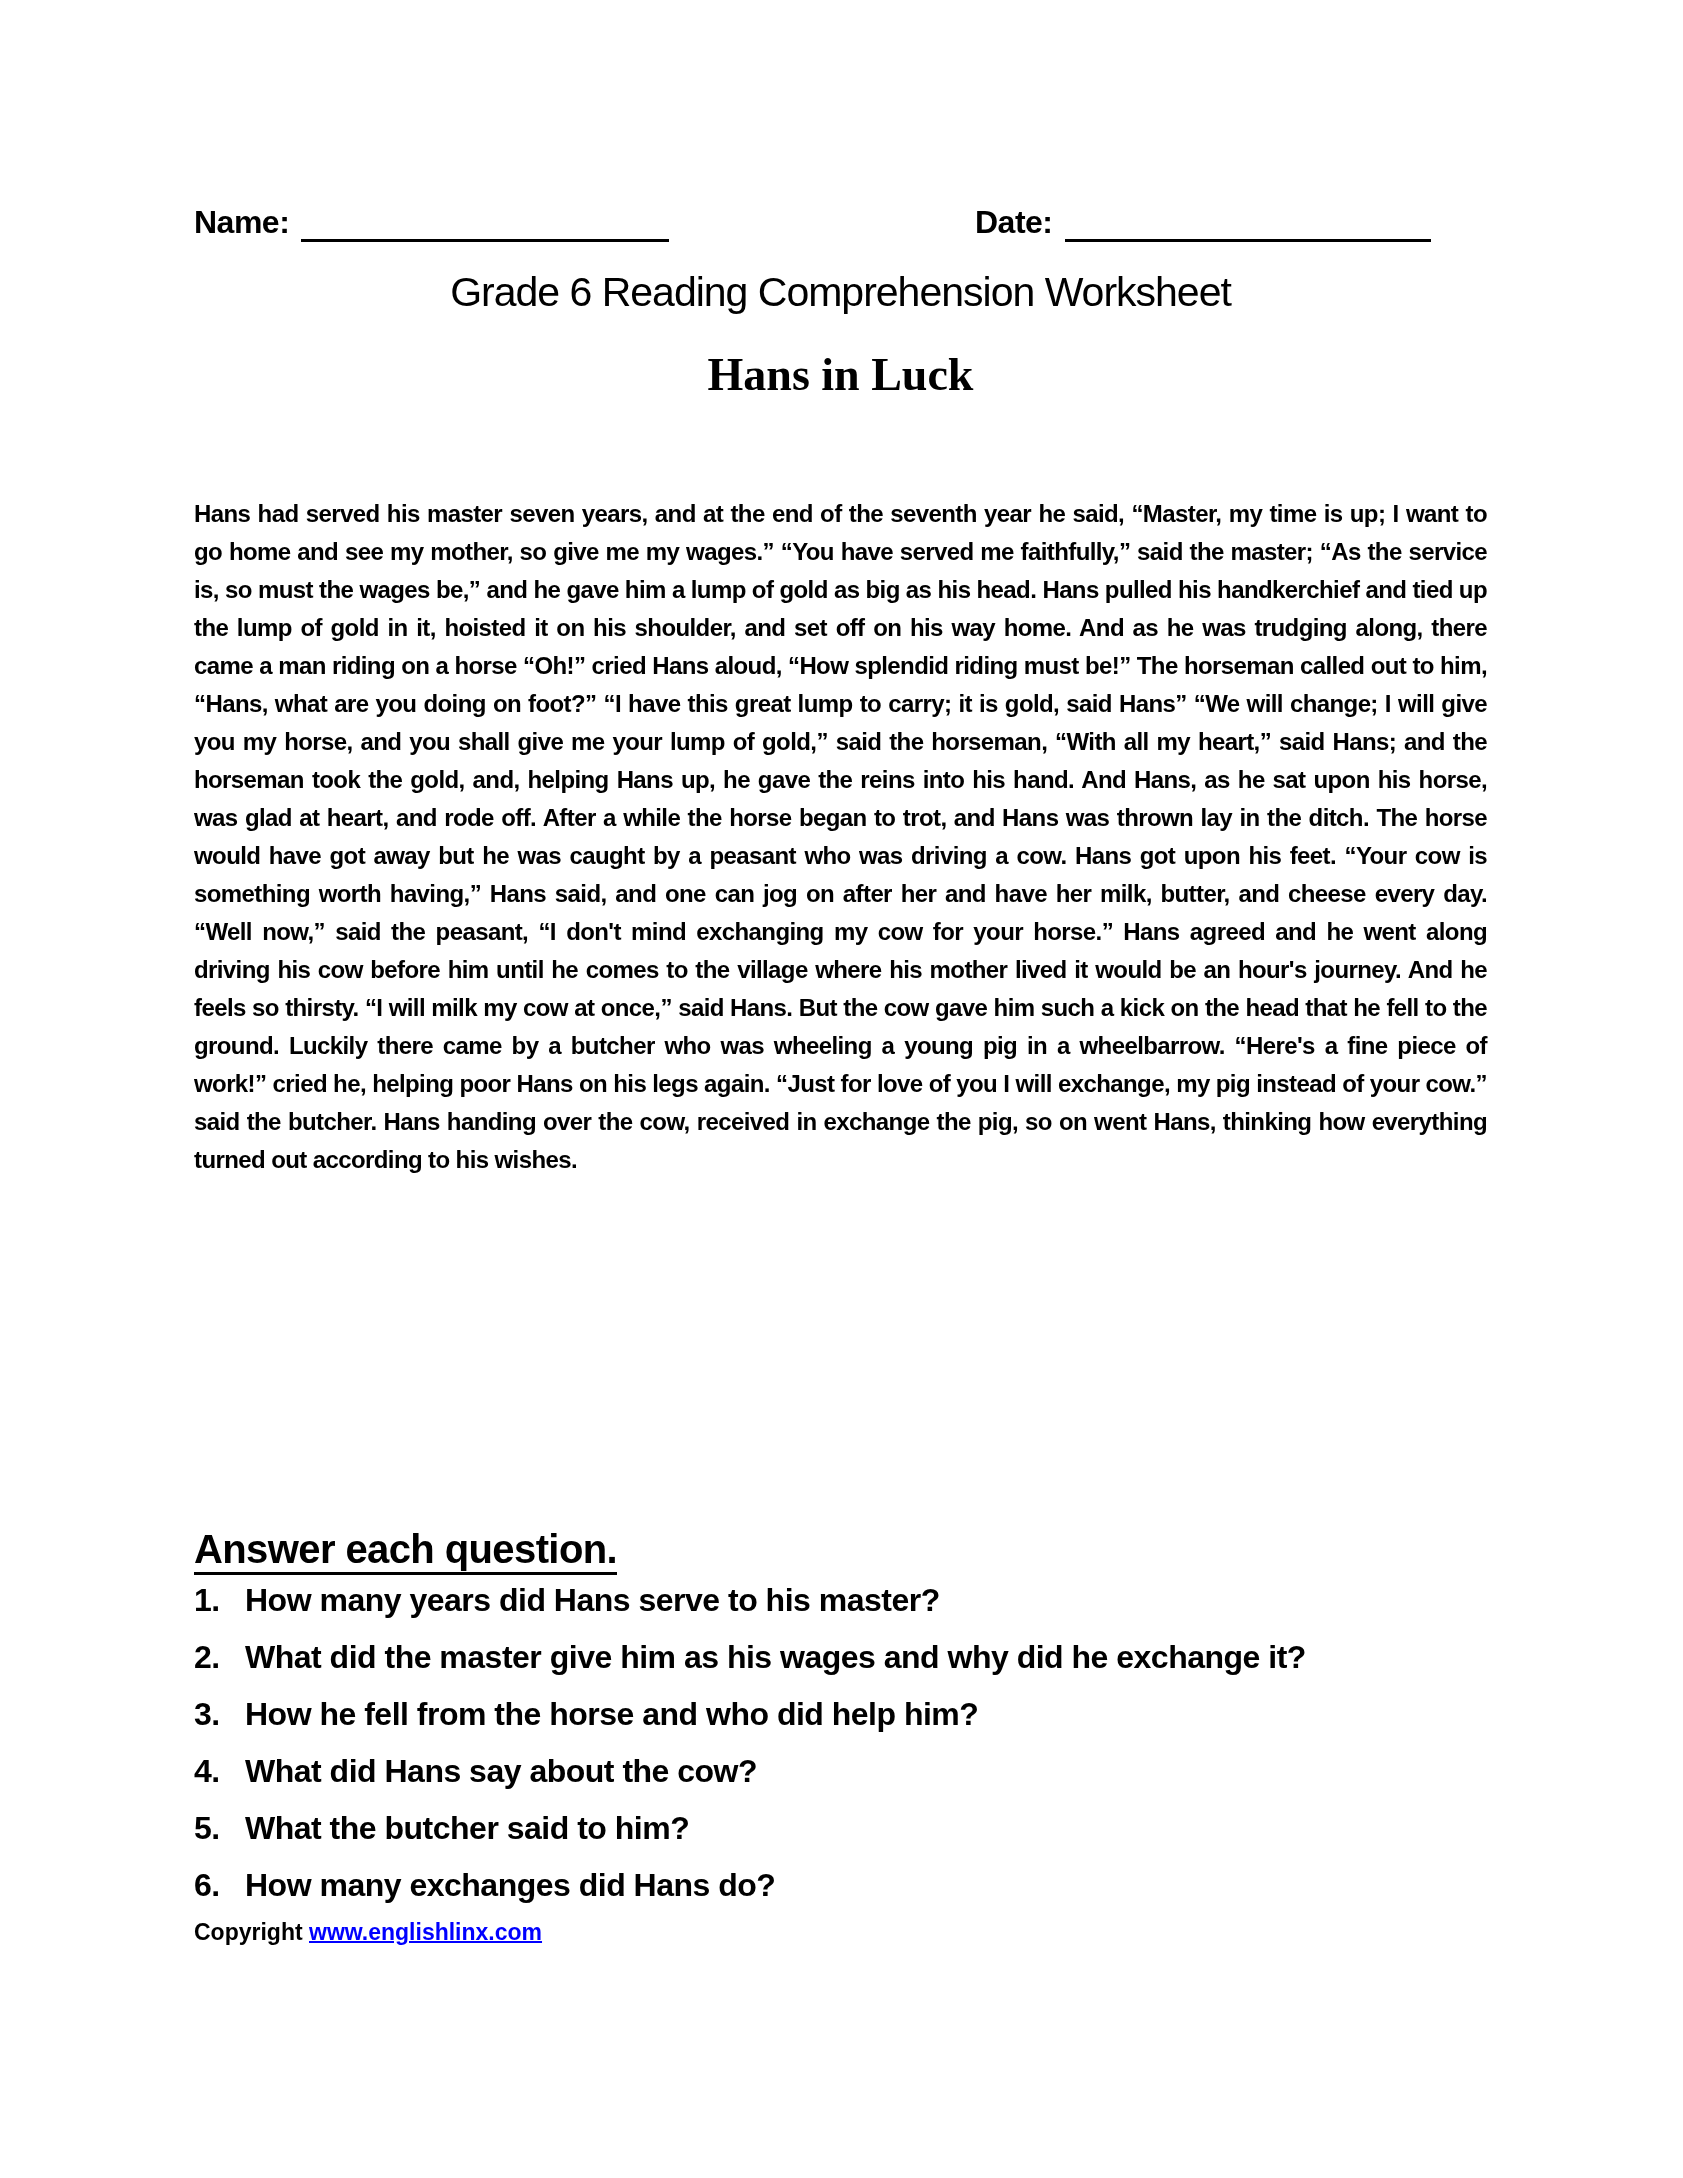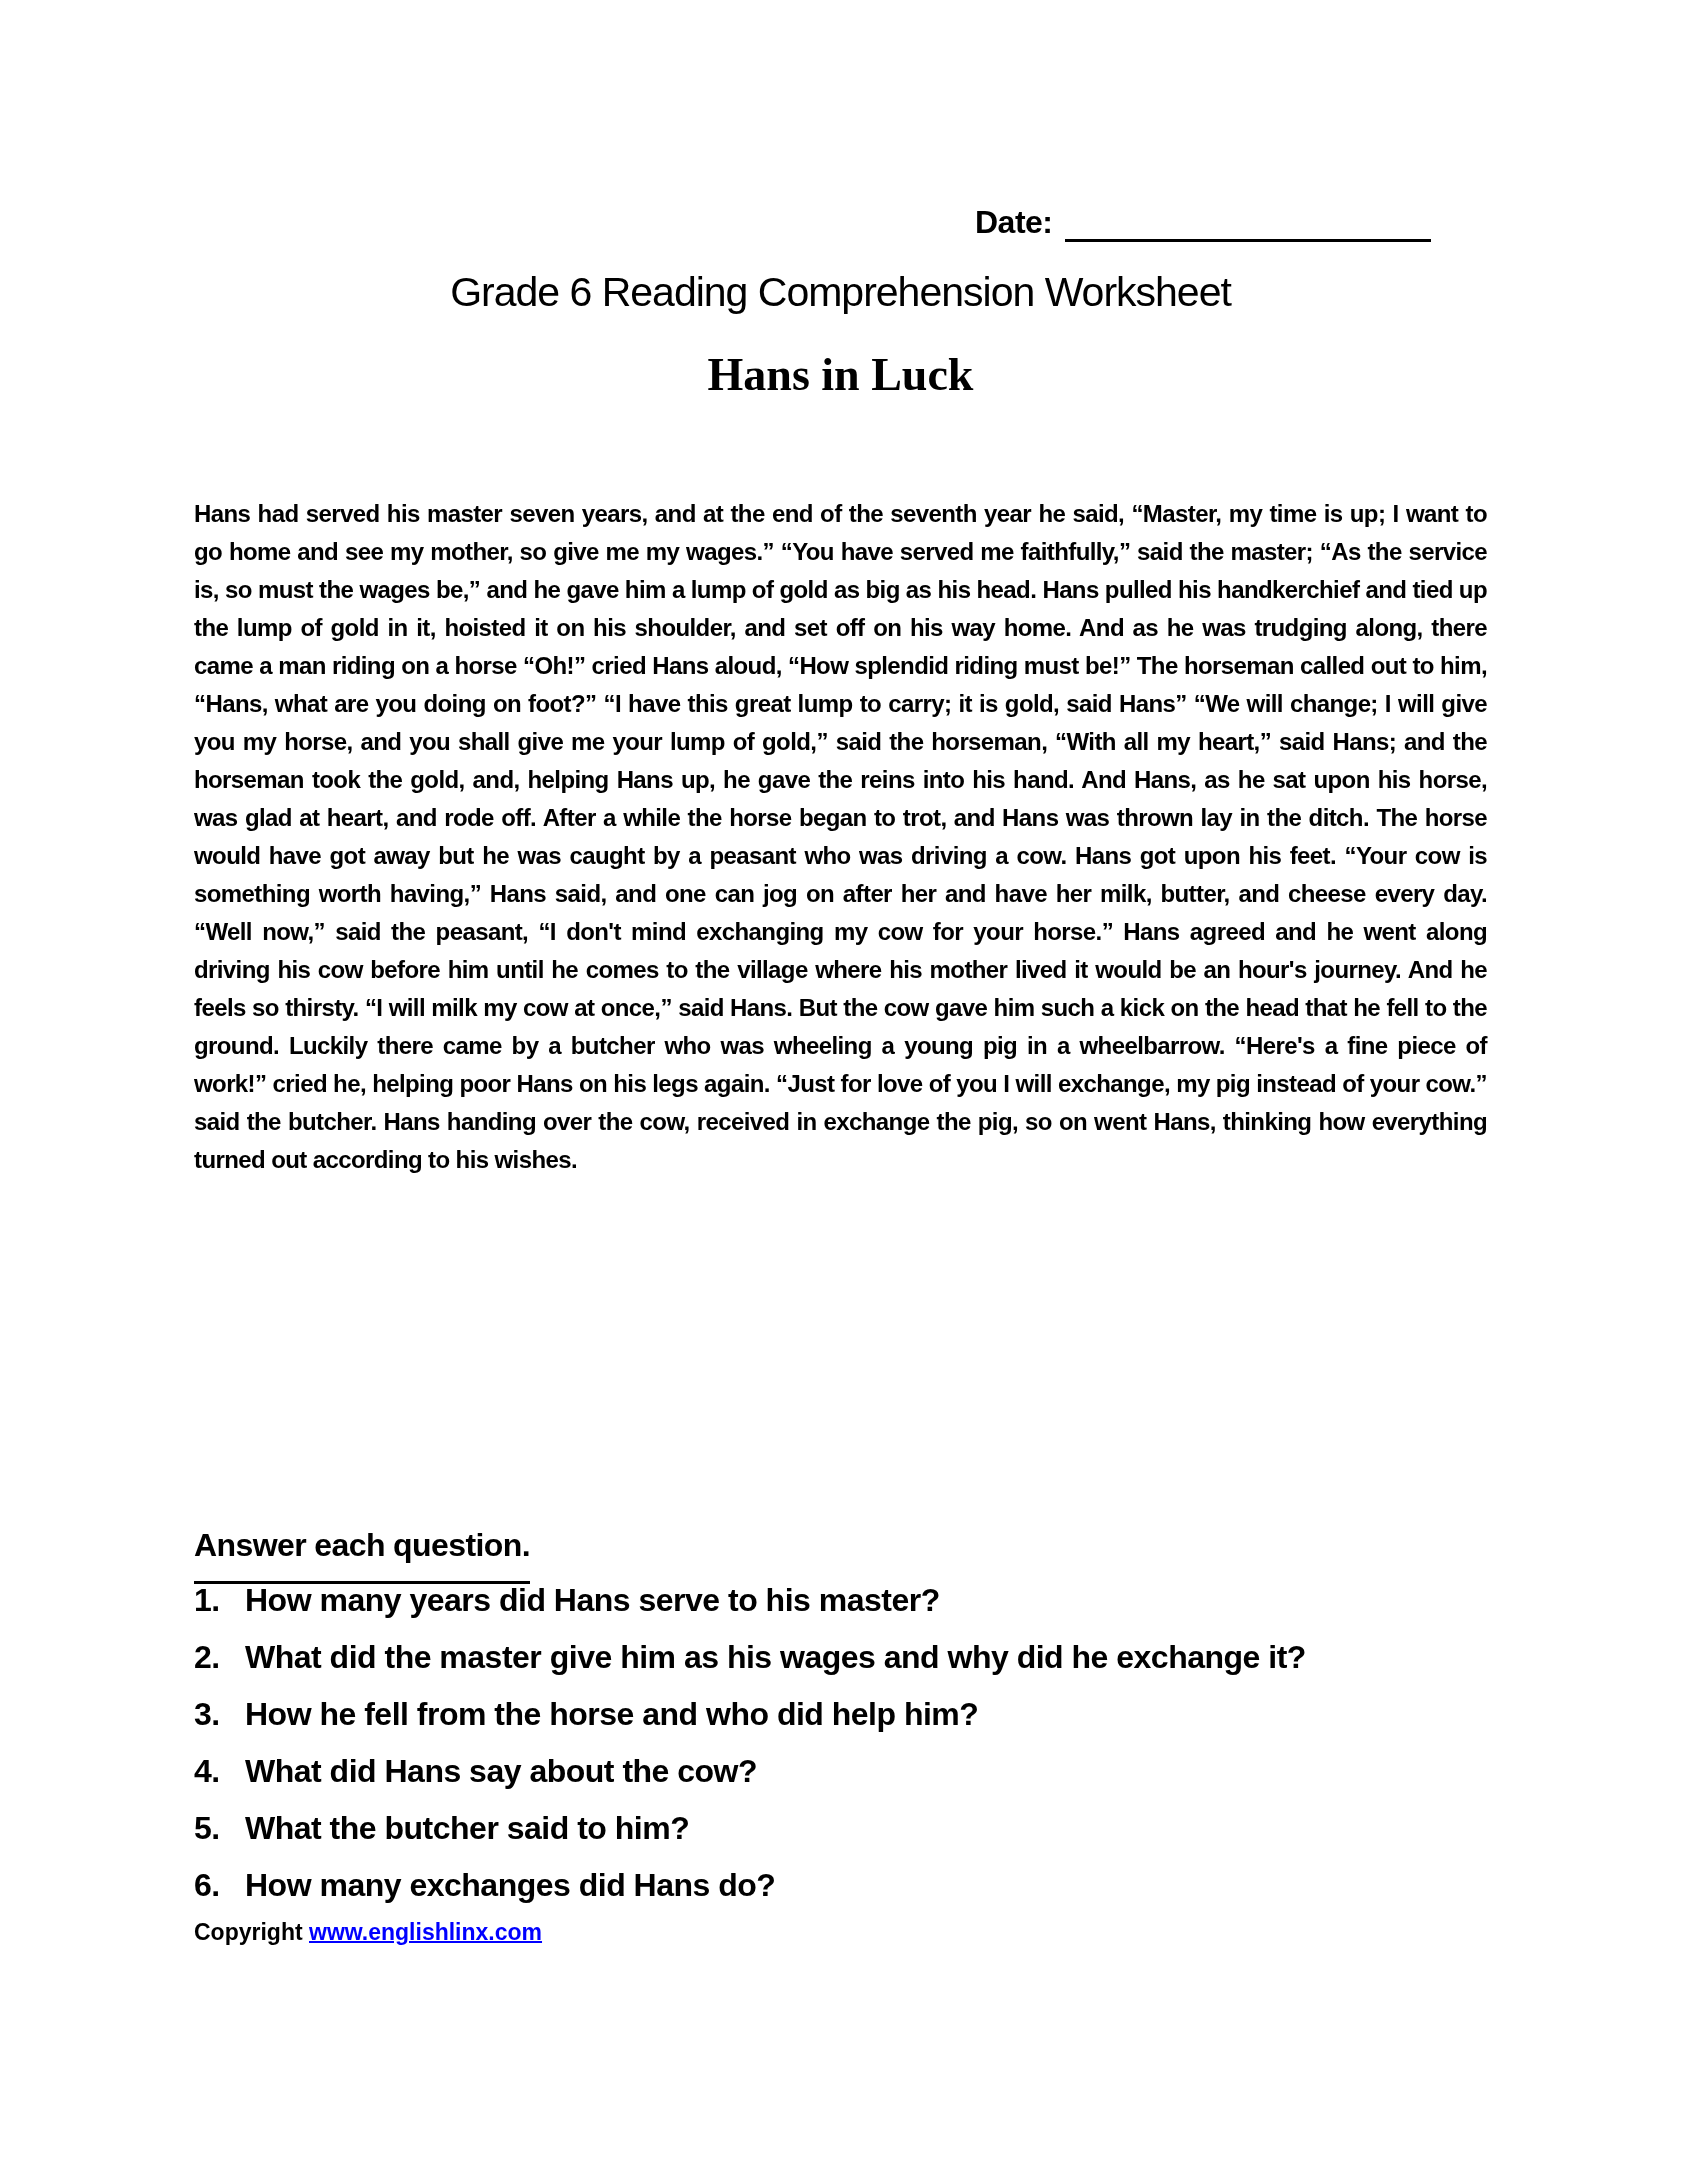--- a/index.html
+++ b/index.html
@@ -72,25 +72,25 @@
     font-size: 24px;
     font-weight: bold;
     line-height: 38px;
     text-align: justify;
     letter-spacing: -0.6px;
   }
   .questions-heading {
     position: absolute;
     top: 1527px;
     left: 194px;
-    font-size: 32px;
+    font-size: 40px;
     font-weight: bold;
     letter-spacing: -0.6px;
     border-bottom: 3px solid #000;
-    padding-bottom: 17px;
+    padding-bottom: 0;
   }
   .questions {
     position: absolute;
     top: 1581px;
     left: 194px;
     width: 1293px;
   }
   .question {
     display: flex;
     margin-bottom: 19px;
@@ -115,20 +115,24 @@
     text-decoration: underline;
     text-decoration-thickness: 2px;
     cursor: pointer;
   }
 </style>
 </head>
 <body>
 
 <div class="page">
 
+  <div class="field" id="name-field">
+    <span class="field-label">Name:</span>
+    <span class="blank-line"></span>
+  </div>
 
   <div class="field" id="date-field">
     <span class="field-label">Date:</span>
     <span class="blank-line"></span>
   </div>
 
   <div class="main-title">Grade 6 Reading Comprehension Worksheet</div>
 
   <div class="story-title">Hans in Luck</div>
 

